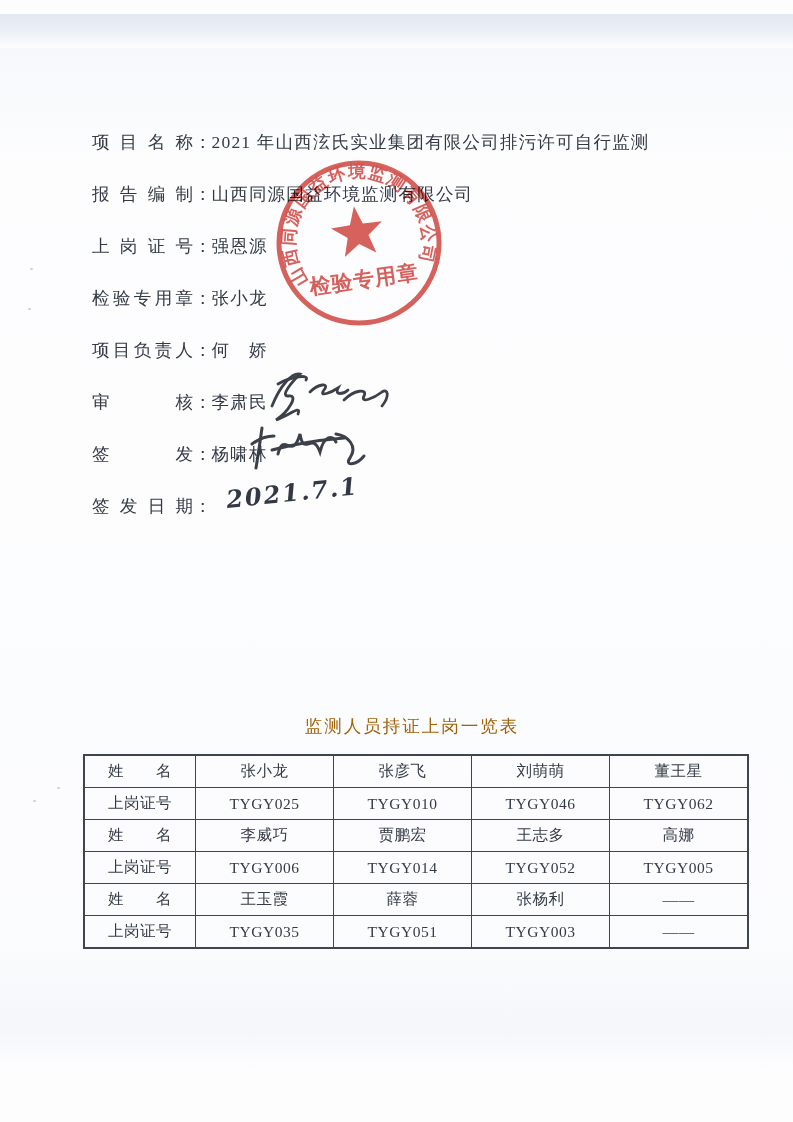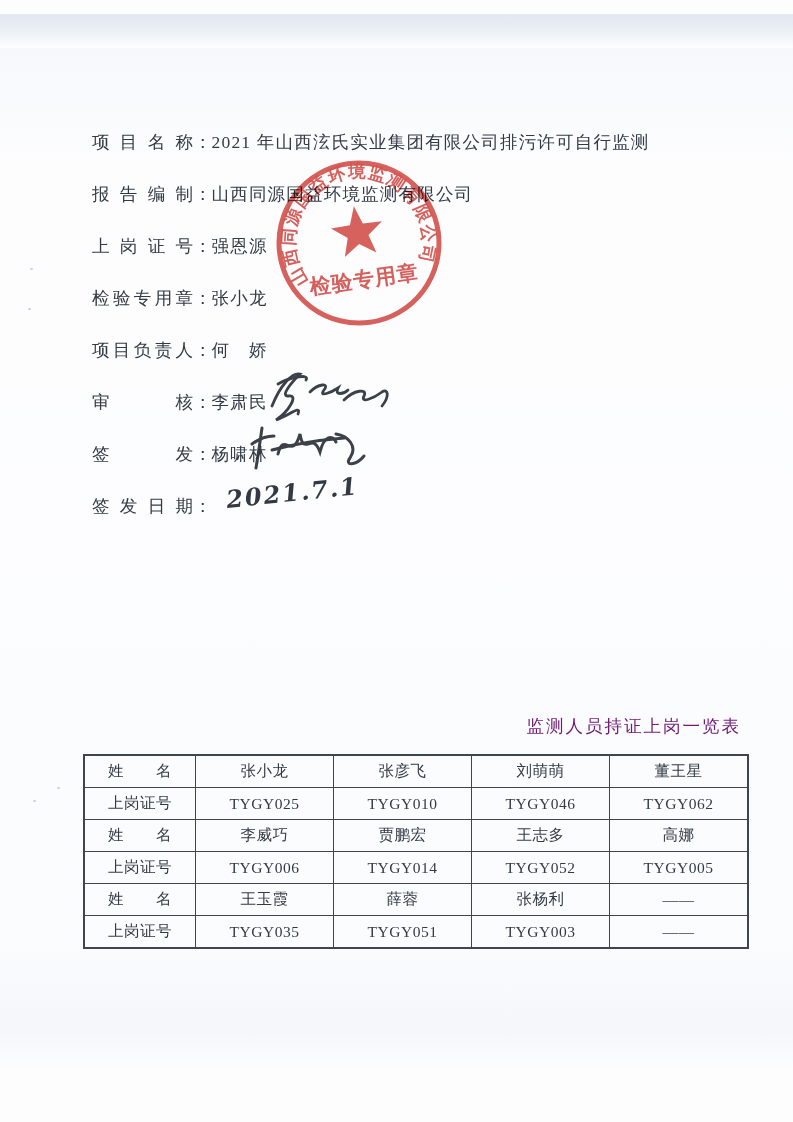--- a/index.html
+++ b/index.html
@@ -31,21 +31,21 @@
   
   .sig{position:absolute;}
   .sig1{left:258px;top:366px;}
   .sig2{left:248px;top:420px;}
   .sign-date{position:absolute;left:226px;top:478px;
     font-family:"DejaVu Serif",serif;font-style:italic;font-weight:bold;
     font-size:24px;letter-spacing:2px;color:#333845;transform:rotate(-6deg);}
 
   
   .table-title{position:absolute;left:83px;top:714px;width:658px;
-    text-align:right;font-size:17.5px;letter-spacing:2px;color:#701a75;}
+    text-align:center;font-size:17.5px;letter-spacing:2px;color:#a16207;}
   table.cert{position:absolute;left:83px;top:754px;width:658px;
     border-collapse:collapse;table-layout:fixed;}
   table.cert td{border:1px solid #3e4550;height:31px;text-align:center;
     vertical-align:middle;font-size:15.5px;color:#333a45;letter-spacing:.5px;
     padding:0;}
   table.cert{border:2px solid #3e4550;}
   td.c0{width:110px;}
   td.cx{width:137px;}
 </style>
 </head>

